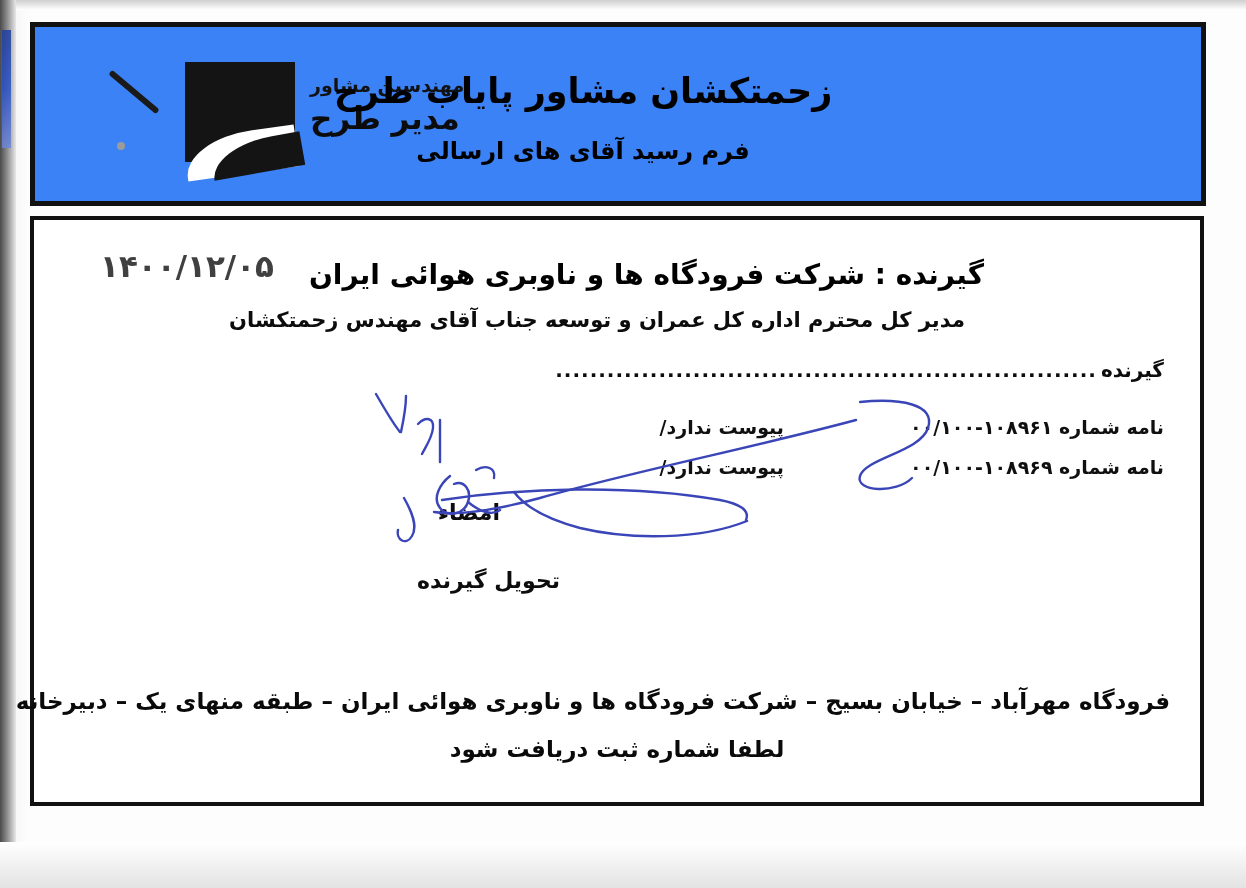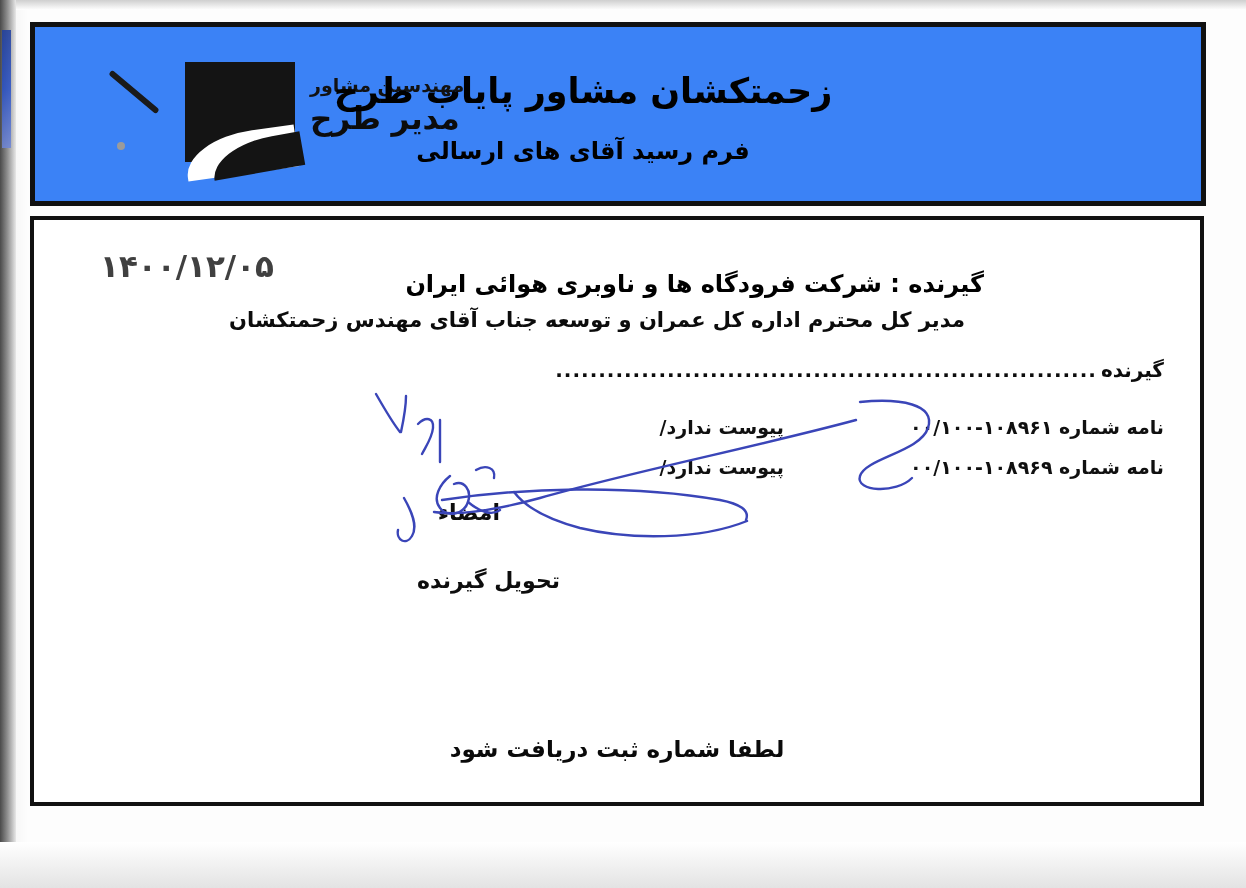--- a/index.html
+++ b/index.html
@@ -165,22 +165,22 @@
   .row-recipient{
     position:absolute;
     top:34px;
     right:36px;
     left:36px;
     height:40px;
   }
   .recipient{
     position:absolute;
     right:180px;
-    top:16px;
-    font-size:24px;
+    top:4px;
+    font-size:28px;
     font-weight:800;
     color:#000;
     white-space:nowrap;
   }
   .date{
     position:absolute;
     left:30px;
     top:-6px;
     font-size:31px;
     font-weight:700;
@@ -342,20 +342,21 @@
       <div class="letter-row">
         <span class="letter-no">نامه شماره ۱۰۸۹۶۹-۰۰/۱۰۰</span>
         <span class="letter-att">پیوست ندارد/</span>
       </div>
     </div>
 
     <div class="sign-label">امضاء</div>
     <div class="deliver-label">تحویل گیرنده</div>
 
     <div class="footer-lines">
+      <div class="footer-line1">فرودگاه مهرآباد – خیابان بسیج – شرکت فرودگاه ها و ناوبری هوائی ایران – طبقه منهای یک – دبیرخانه</div>
       <div class="footer-line2">لطفا شماره ثبت دریافت شود</div>
     </div>
   </div>
 
   <div class="signature">
     <svg width="640" height="180" viewBox="0 0 640 180" fill="none" xmlns="http://www.w3.org/2000/svg">
       <g stroke="#3a45b8" stroke-width="2.4" stroke-linecap="round" stroke-linejoin="round" fill="none">
 
         <path d="M560 22 C 600 18, 636 24, 628 48 C 620 72, 566 78, 560 96 C 555 112, 596 114, 612 98"></path>
 

